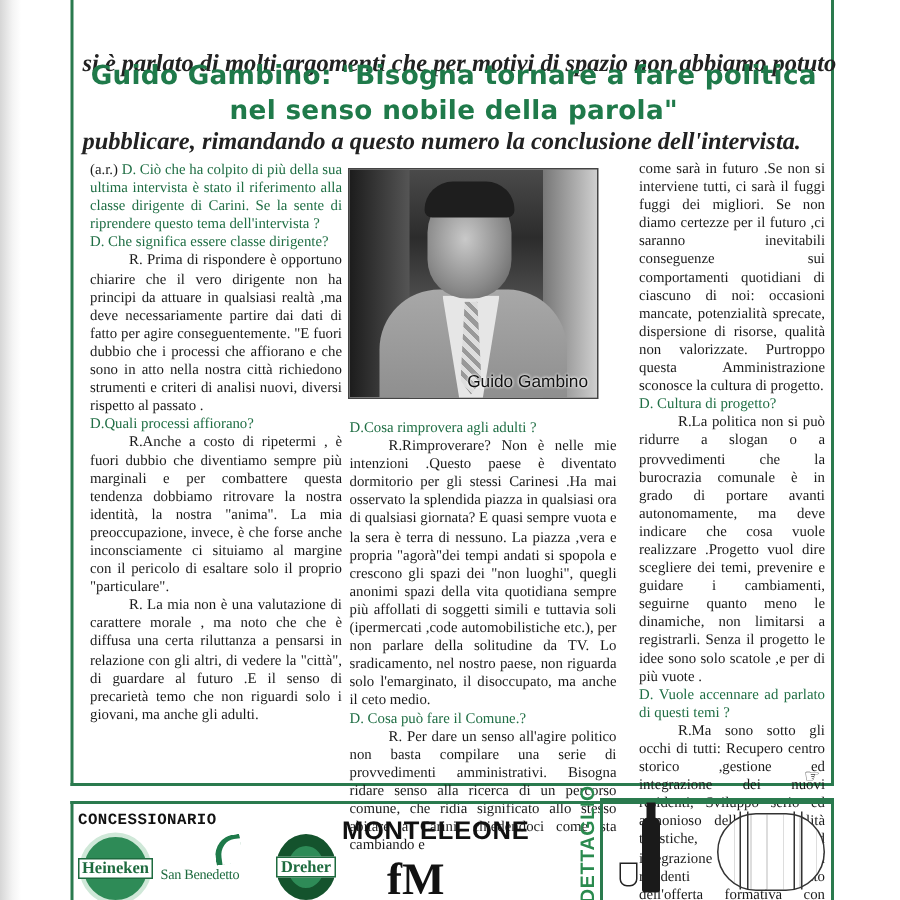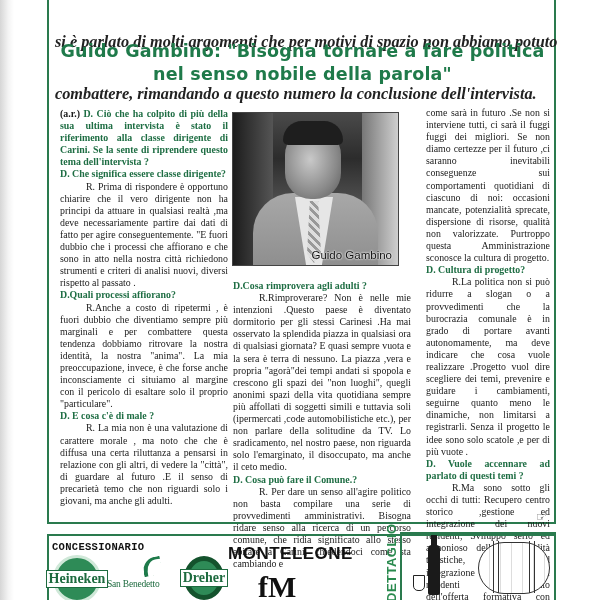--- a/index.html
+++ b/index.html
@@ -4,43 +4,43 @@
 <style>
   html, body { margin:0; padding:0; }
   body { width:600px; height:600px; overflow:hidden; background:#ffffff; position:relative; font-family:"Liberation Serif", serif; color:#1a1a1a; }
   .left-shadow { position:absolute; left:0; top:0; width:14px; height:600px; background:linear-gradient(to right,#d6d6d6,#f4f4f4 60%,#ffffff); }
   .article-box { position:absolute; left:47px; top:-4px; width:509px; height:528px; border:2px solid #2a7a4e; border-top:none; box-sizing:border-box; }
   .intro { position:absolute; left:55px; top:0px; width:500px; font-style:italic; font-weight:bold; font-size:16.3px; line-height:20px; color:#222; }
   .intro .line { display:block; white-space:nowrap;margin-top:32px; }
   .headline { position:absolute; left:50px; top:40px; width:505px; text-align:center; color:#1f7a4a; font-family:"DejaVu Sans", sans-serif; font-weight:bold; font-size:17.5px; line-height:23px; letter-spacing:0.2px; }
   .col { position:absolute; font-size:9.9px; line-height:12.1px; text-align:justify; }
   .col p { margin:0; }
-  .q { color:#1f6e44; font-weight:bold; }
+  .q { color:#1f6e44; font-weight:normal; }
   .ind { text-indent:26px; }
   .col1 { left:60px; top:108px; width:168px; }
   .col2 { left:233px; top:280px; width:178px; }
   .col3 { left:426px; top:107px; width:124px; }
   .photo { position:absolute; left:232px; top:112px; width:165px; height:152px; border:1px solid #444; background:linear-gradient(180deg,#4a4a4a 0%,#2c2c2c 30%,#5e5e5e 70%,#bdbdbd 100%); overflow:hidden; }
   .photo .bg-left { position:absolute; left:0; top:0; width:40px; height:152px; background:linear-gradient(90deg,#1c1c1c,#555); }
   .photo .bg-right { position:absolute; right:0; top:0; width:36px; height:152px; background:linear-gradient(90deg,#777,#cfcfcf); }
   .photo .head { position:absolute; left:52px; top:14px; width:56px; height:72px; border-radius:28px 28px 26px 26px; background:radial-gradient(ellipse at 45% 45%,#c9c9c9,#8a8a8a 60%,#5a5a5a); }
   .photo .hair { position:absolute; left:50px; top:8px; width:60px; height:24px; border-radius:30px 30px 8px 8px; background:#1e1e1e; }
   .photo .suit { position:absolute; left:20px; top:80px; width:125px; height:80px; border-radius:40px 40px 0 0; background:linear-gradient(180deg,#a8a8a8,#8c8c8c); }
   .photo .shirt { position:absolute; left:62px; top:84px; width:38px; height:70px; background:#e6e6e6; clip-path:polygon(0 0,100% 0,70% 100%,30% 100%); }
   .photo .tie { position:absolute; left:74px; top:88px; width:14px; height:62px; background:repeating-linear-gradient(45deg,#ddd 0 3px,#999 3px 6px); clip-path:polygon(20% 0,80% 0,100% 85%,50% 100%,0 85%); }
   .photo .caption { position:absolute; right:6px; bottom:4px; font-family:"Liberation Sans", sans-serif; font-size:11.5px; color:#111; background:rgba(255,255,255,0.0); text-shadow:0 0 2px #fff,0 0 2px #fff; }
   .pointer { position:absolute; left:536px; top:510px; font-size:12px; color:#333; font-family:"DejaVu Sans", sans-serif; }
   .ad-box { position:absolute; left:47px; top:534px; width:277px; height:70px; border-left:2px solid #2a7a4e; border-top:2px solid #2a7a4e; box-sizing:border-box; }
   .ad-box2 { position:absolute; left:400px; top:532px; width:156px; height:70px; border:2px solid #2a7a4e; border-bottom:none; box-sizing:border-box; }
   .ad-top { position:absolute; left:47px; top:534px; width:509px; height:2px; background:#2a7a4e; }
   .conc { position:absolute; left:52px; top:541px; font-family:Liberation Mono, monospace; font-weight:bold; font-size:10.5px; letter-spacing:0.3px; color:#111; }
   .logo-circle { position:absolute; border-radius:50%; display:flex; align-items:center; justify-content:center; box-sizing:border-box; }
   .heineken { left:53px; top:555px; width:48px; height:48px; background:#2e8b57; border:3px solid #cfe8d8; }
-  .heineken span, .dreher span { background:#fff; color:#1e6b3f; font-family:"Liberation Serif", serif; font-weight:bold; font-size:14px; padding:0 2px; border:1px solid #1e6b3f; }
-  .dreher { left:184px; top:556px; width:40px; height:44px; background:#2e8b57; border:5px solid #14532d; }
+  .heineken span, .dreher span { background:#fff; color:#1e6b3f; font-family:"Liberation Serif", serif; font-weight:bold; font-size:11px; padding:0 2px; border:1px solid #1e6b3f; }
+  .dreher { left:184px; top:556px; width:40px; height:44px; background:#2e8b57; border:8px solid #14532d; }
   .sanb { position:absolute; left:107px; top:579px; font-family:"Liberation Serif", serif; font-size:9.5px; color:#1e6b3f; letter-spacing:-0.2px; }
   .sanb-swoosh { position:absolute; left:143px; top:557px; width:14px; height:16px; border-left:4px solid #1e7a4a; border-top:3px solid #1e7a4a; border-radius:14px 0 0 0; transform:rotate(-8deg); }
   .monteleone { position:absolute; left:228px; top:544px; width:105px; height:56px; }
   .monteleone .arc { position:absolute; left:0; top:0; width:105px; font-family:"Liberation Sans", sans-serif; font-weight:900; font-size:17px; letter-spacing:0.5px; color:#111; text-align:center; }
   .monteleone .fm { position:absolute; left:30px; top:26px; font-family:"Liberation Serif", serif; font-weight:bold; font-size:30px; color:#111; }
   .dettaglio { position:absolute; left:384px; top:530px; width:16px; height:72px; writing-mode:vertical-rl; transform:rotate(180deg); font-family:"Liberation Sans", sans-serif; font-weight:bold; font-size:13px; color:#2a8a4e; letter-spacing:0.5px; text-align:right; }
   .wine-bottle { position:absolute; left:428px; top:545px; width:12px; height:50px; background:#1a1a1a; border-radius:4px 4px 2px 2px; }
   .wine-bottle:before { content:""; position:absolute; left:3px; top:-10px; width:6px; height:12px; background:#1a1a1a; }
   .wine-glass { position:absolute; left:413px; top:575px; width:10px; height:14px; border:1px solid #222; border-radius:0 0 5px 5px; }
   .barrel { position:absolute; left:478px; top:542px; width:72px; height:52px; border:1.5px solid #333; border-radius:30px; box-sizing:border-box; background:repeating-linear-gradient(90deg,#fff 0 10px,#ddd 10px 11px); }
@@ -48,35 +48,34 @@
   .barrel:before { left:14px; } .barrel:after { right:14px; }
 </style>
 </head>
 <body>
 
 <div class="left-shadow"></div>
 <div class="article-box"></div>
 
 <div class="intro">
   <span class="line">si è parlato di molti argomenti che per motivi di spazio non abbiamo potuto</span>
-  <span class="line">combattere, rimandando a questo numero la conclusione dell'intervista.</span>
+  <span class="line">pubblicare, rimandando a questo numero la conclusione dell'intervista.</span>
 </div>
 
 <div class="headline">
   <div>Guido Gambino: "Bisogna tornare a fare politica</div>
   <div>nel senso nobile della parola"</div>
 </div>
 
 <div class="col col1">
   <p class="q"><span style="color:#1a1a1a">(a.r.)</span><span> D. Ciò che ha colpito di più della sua ultima intervista è stato il riferimento alla classe dirigente di Carini. Se la sente di riprendere questo tema dell'intervista ?</span></p>
   <p class="q">D. Che significa essere classe dirigente?</p>
   <p class="ind">R. Prima di rispondere è opportuno chiarire che il vero dirigente non ha principi da attuare in qualsiasi realtà ,ma deve necessariamente partire dai dati di fatto per agire conseguentemente. "E fuori dubbio che i processi che affiorano e che sono in atto nella nostra città richiedono strumenti e criteri di analisi nuovi, diversi rispetto al passato .</p>
   <p class="q">D.Quali processi affiorano?</p>
   <p class="ind">R.Anche a costo di ripetermi , è fuori dubbio che diventiamo sempre più marginali e per combattere questa tendenza dobbiamo ritrovare la nostra identità, la nostra "anima". La mia preoccupazione, invece, è che forse anche inconsciamente ci situiamo al margine con il pericolo di esaltare solo il proprio "particulare".</p>
-  <p class="q">D. E cosa c'è di male ?</p>
   <p class="ind">R. La mia non è una valutazione di carattere morale , ma noto che che è diffusa una certa riluttanza a pensarsi in relazione con gli altri, di vedere la "città", di guardare al futuro .E il senso di precarietà temo che non riguardi solo i giovani, ma anche gli adulti.</p>
 </div>
 
 <div class="photo">
   <div class="bg-left"></div>
   <div class="bg-right"></div>
   <div class="suit"></div>
   <div class="shirt"></div>
   <div class="tie"></div>
   <div class="head"></div>

